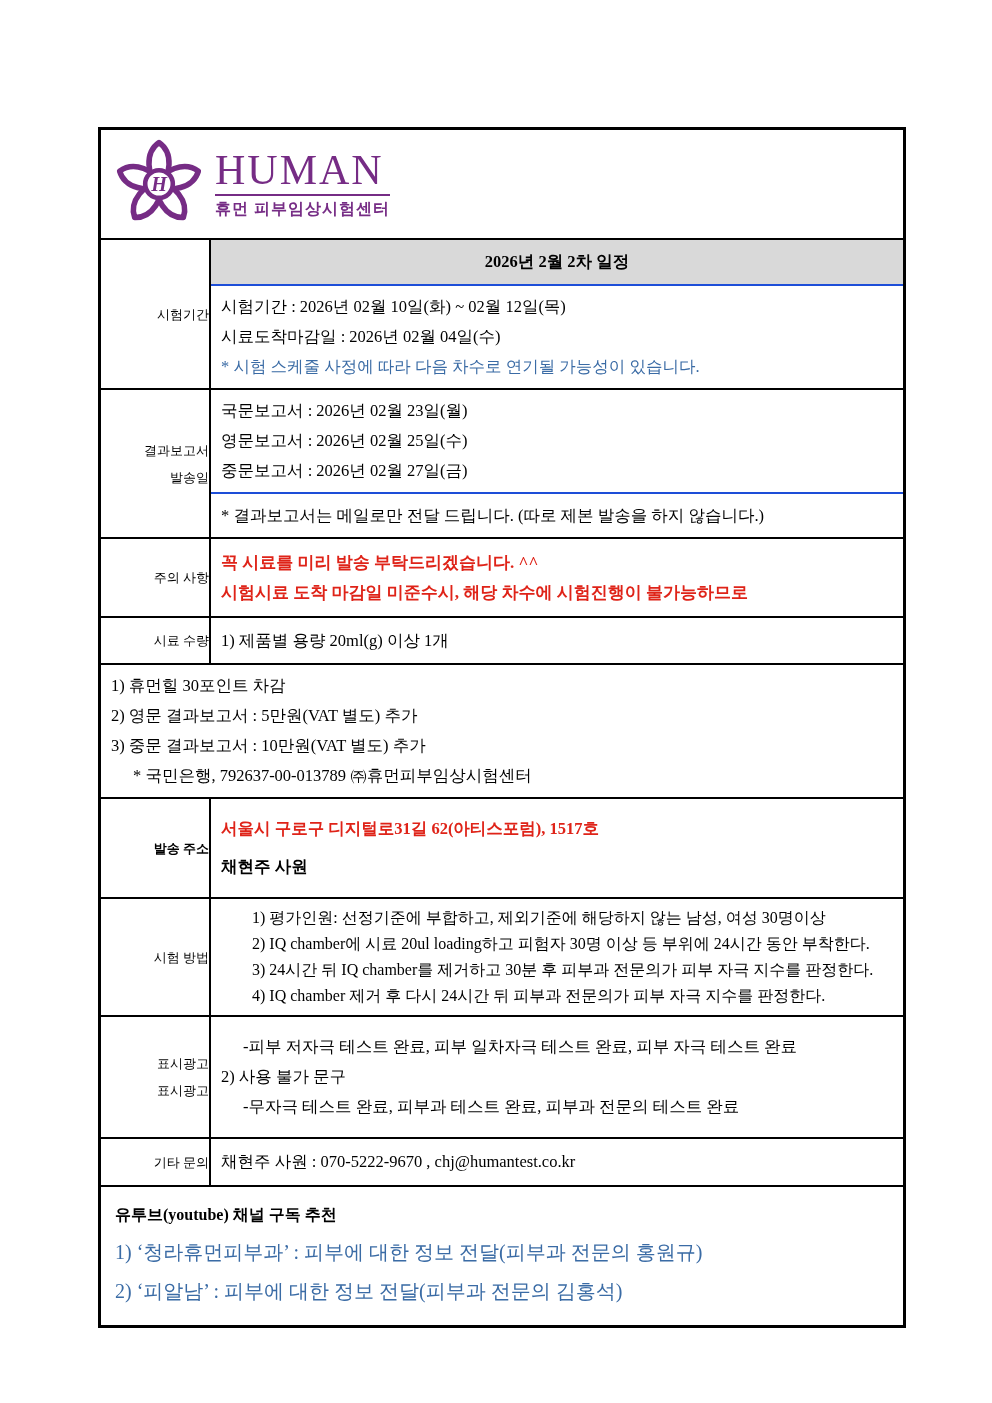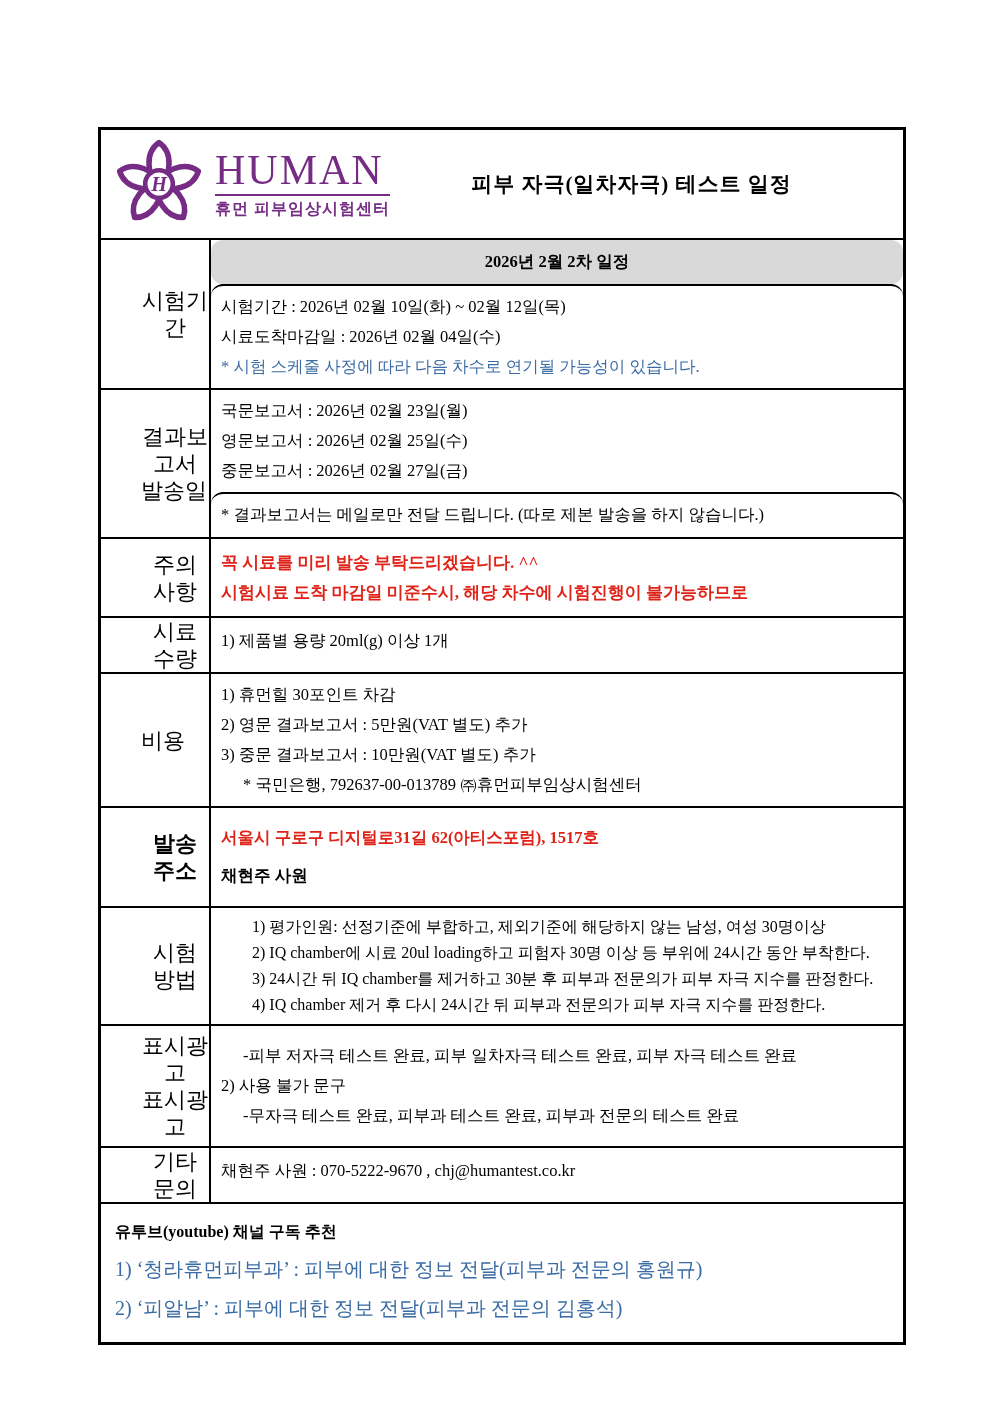--- a/index.html
+++ b/index.html
@@ -18,27 +18,27 @@
   .flower { width:92px; height:92px; flex:0 0 auto; }
   .logo-text { margin-left:10px; }
   .brand { font-size:42px; letter-spacing:2px; color:#762c85; line-height:44px; font-weight:normal; }
   .logo-sub { font-size:16px; color:#762c85; border-top:2px solid #762c85; padding-top:3px; margin-top:2px; letter-spacing:1px; font-weight:bold; }
   .doc-title { flex:1; text-align:center; font-size:21px; font-weight:bold; letter-spacing:1px; padding-right:30px; }
 
   
   .trow { display:flex; border-bottom:2px solid #000; }
   .tlabel {
     flex:0 0 110px; border-right:2px solid #000;
-    display:flex; flex-direction:column; justify-content:center; align-items:flex-start;
-    font-size:22px; line-height:27px; text-align:center;padding-left:40px;
+    display:flex; flex-direction:column; justify-content:center; align-items:flex-end;
+    font-size:13px; line-height:27px; text-align:center;padding-left:40px;
   }
   .tlabel.bold { font-weight:bold; }
   .tcontent { flex:1; display:flex; flex-direction:column; }
-  .tcell { padding:6px 10px; display:flex; flex-direction:column; justify-content:center;border-radius:12px; }
-  .tcell + .tcell { border-top:2px solid #000000;justify-content:space-between; }
+  .tcell { padding:6px 10px; display:flex; flex-direction:column; justify-content:center; }
+  .tcell + .tcell { border-top:2px solid #1d4ed8; }
   .tcell.banner {
     background:#d9d9d9; align-items:center; justify-content:center;
     font-weight:bold; padding:0; min-height:44px;
   }
   .tcell.banner .tline { font-weight:bold; }
   .tline { font-size:16.5px; line-height:30px; white-space:nowrap; }
   .tline.c-blue { color:#3a6ba5; }
   .tline.c-red  { color:#df2318; }
   .tline.bold   { font-weight:bold; }
   .tline.indent { padding-left:22px; }
@@ -79,21 +79,20 @@
             <path d="M50 52 C37 42 34 16 50 5 C66 16 63 42 50 52 Z" transform="rotate(288 50 50)"></path>
             <circle cx="50" cy="50" r="15" stroke-width="5"></circle>
           </g>
           <text x="50" y="58" text-anchor="middle" font-size="22" font-family="Liberation Serif, serif" fill="#762c85" font-style="italic" font-weight="bold">H</text>
         </svg>
         <div class="logo-text">
           <div class="brand">HUMAN</div>
           <div class="logo-sub">휴먼 피부임상시험센터</div>
         </div>
       </div>
-      <div class="doc-title">피부 자극(일차자극) 테스트 일정</div>
     </div>
 
     <div id="table-rows">
         <div class="trow">
           <div class="tlabel">
             <div>시험기간</div>
           </div>
           <div class="tcontent">
             <div class="tcell banner">
               <div class="tline">2026년 2월 2차 일정</div>
@@ -136,23 +135,20 @@
           <div class="tlabel">
             <div>시료 수량</div>
           </div>
           <div class="tcontent">
             <div class="tcell">
               <div class="tline">1) 제품별 용량 20ml(g) 이상 1개</div>
             </div>
           </div>
         </div>
         <div class="trow">
-          <div class="tlabel">
-            <div>비용</div>
-          </div>
           <div class="tcontent">
             <div class="tcell">
               <div class="tline">1) 휴먼힐 30포인트 차감</div>
               <div class="tline">2) 영문 결과보고서 : 5만원(VAT 별도) 추가</div>
               <div class="tline">3) 중문 결과보고서 : 10만원(VAT 별도) 추가</div>
               <div class="tline indent">* 국민은행, 792637-00-013789 ㈜휴먼피부임상시험센터</div>
             </div>
           </div>
         </div>
         <div class="trow">

